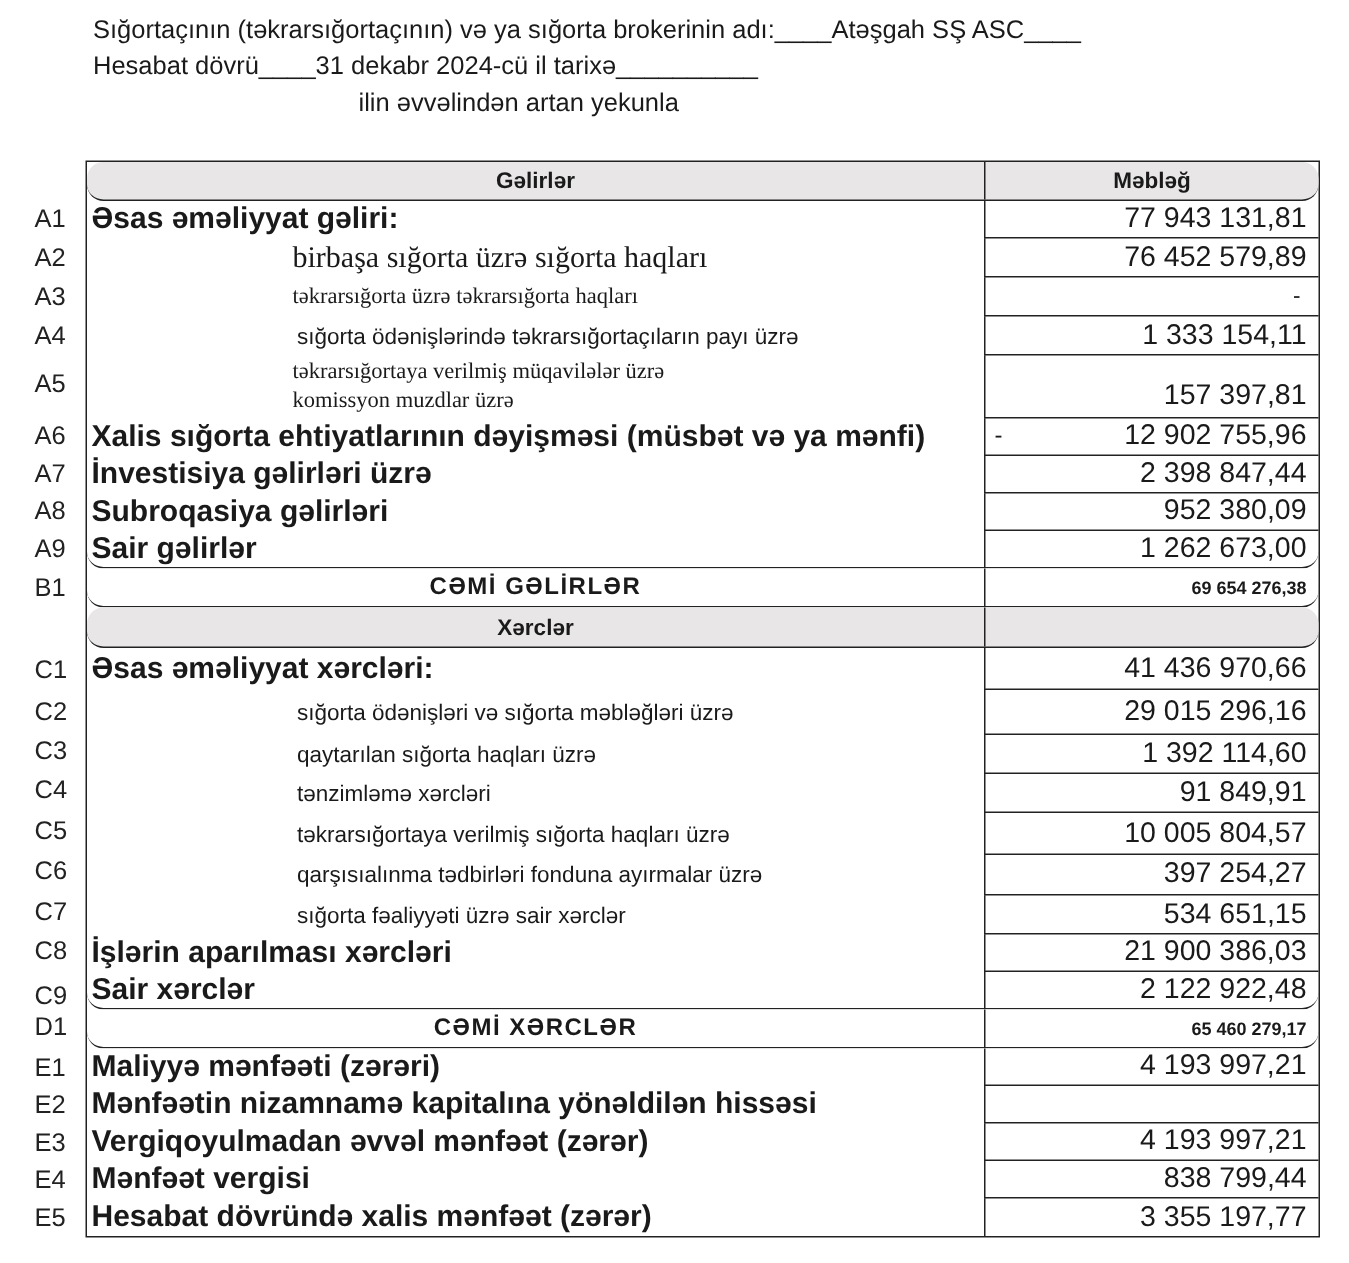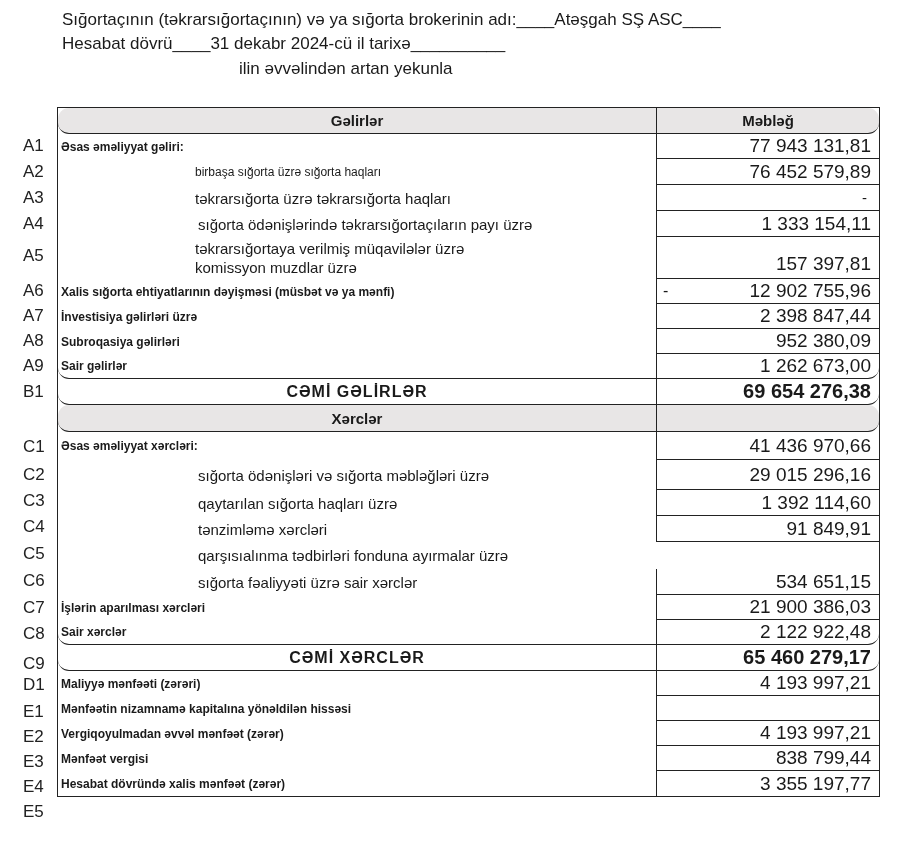--- a/index.html
+++ b/index.html
@@ -12,39 +12,39 @@
     .hdr2 { left: 62px; top: 34px; }
     .hdr3 { left: 239px; top: 59px; }
 
     .table {
       position: absolute; left: 57px; top: 107px; width: 823px;
       border: 1.5px solid #222; border-bottom: 1.5px solid #222;
       box-sizing: border-box;
     }
     .row { display: flex; position: relative; box-sizing: border-box; }
     .label-cell {
-      width: 598px; box-sizing: border-box; font-size: 12px;
+      width: 598px; box-sizing: border-box; font-size: 20px;
       display: flex; align-items: center; padding-left: 3px;
     }
     .amount-cell {
       flex: 1; box-sizing: border-box; border-left: 1.5px solid #222;
       font-size: 19px; display: flex; align-items: center;
       justify-content: flex-end; padding-right: 8px; position: relative;
     }
     .amount-cell.bordered { border-bottom: 1.5px solid #222; }
     .row.gray { background: #e8e6e6; }
     .row.gray .label-cell, .row.gray .amount-cell { justify-content: center; font-weight: bold; font-size: 15px; padding: 0; }
     .row.gray .label-cell { padding-left: 0; }
     .row.full-bottom { border-bottom: 1.5px solid #222; border-radius: 11px; }
     .bold { font-weight: bold; }
-    .indent { padding-left: 137px; }
+    .indent { padding-left: 137px; font-family: Liberation Serif, serif; }
     .indent2 { padding-left: 140px; }
     .center { justify-content: center; padding-left: 0; }
     .total-label { font-weight: bold; font-size: 16px; letter-spacing: 1px; }
-    .total-amount { font-weight: bold; font-size: 20px; }
+    .total-amount { font-weight: bold; font-size: 12px; }
     .sign { position: absolute; left: 6px; font-size: 16px; }
 
     .code {
       position: absolute; left: 23px; font-size: 17px; color: #222;
     }
     .lbl-small { font-size: 15px; line-height: 19px; }
   </style>
 </head>
 <body>
 
@@ -146,22 +146,27 @@
     <div class="amount-cell bordered">29 015 296,16</div>
   </div>
   <div class="row" style="height:26px">
     <div class="label-cell indent2 lbl-small">qaytarılan sığorta haqları üzrə</div>
     <div class="amount-cell bordered">1 392 114,60</div>
   </div>
   <div class="row" style="height:26px">
     <div class="label-cell indent2 lbl-small">tənzimləmə xərcləri</div>
     <div class="amount-cell bordered">91 849,91</div>
   </div>
+  <div class="row" style="height:28px">
+    <div class="label-cell indent2 lbl-small">təkrarsığortaya verilmiş sığorta haqları üzrə</div>
+    <div class="amount-cell bordered">10 005 804,57</div>
+  </div>
   <div class="row" style="height:27px">
     <div class="label-cell indent2 lbl-small">qarşısıalınma tədbirləri fonduna ayırmalar üzrə</div>
+    <div class="amount-cell bordered">397 254,27</div>
   </div>
   <div class="row" style="height:26px">
     <div class="label-cell indent2 lbl-small">sığorta fəaliyyəti üzrə sair xərclər</div>
     <div class="amount-cell bordered">534 651,15</div>
   </div>
   <div class="row" style="height:25px">
     <div class="label-cell bold">İşlərin aparılması xərcləri</div>
     <div class="amount-cell bordered">21 900 386,03</div>
   </div>
   <div class="row full-bottom" style="height:25px">

